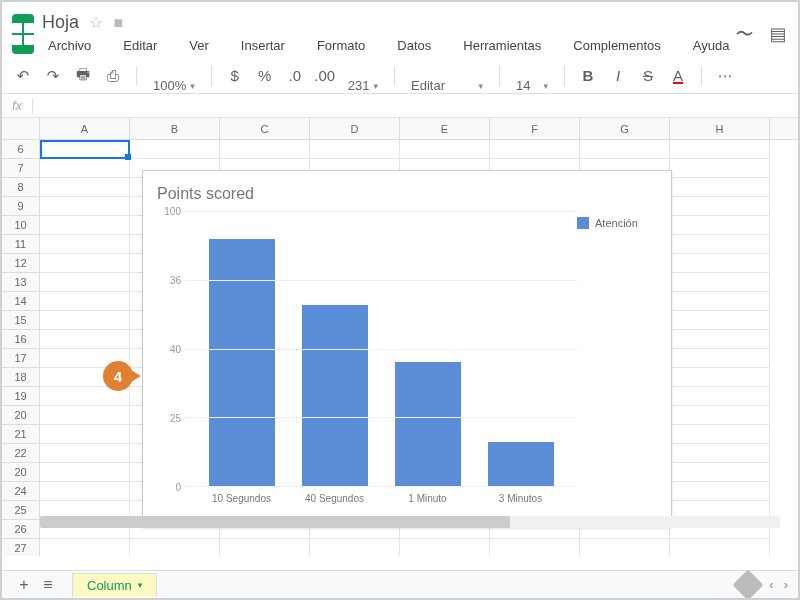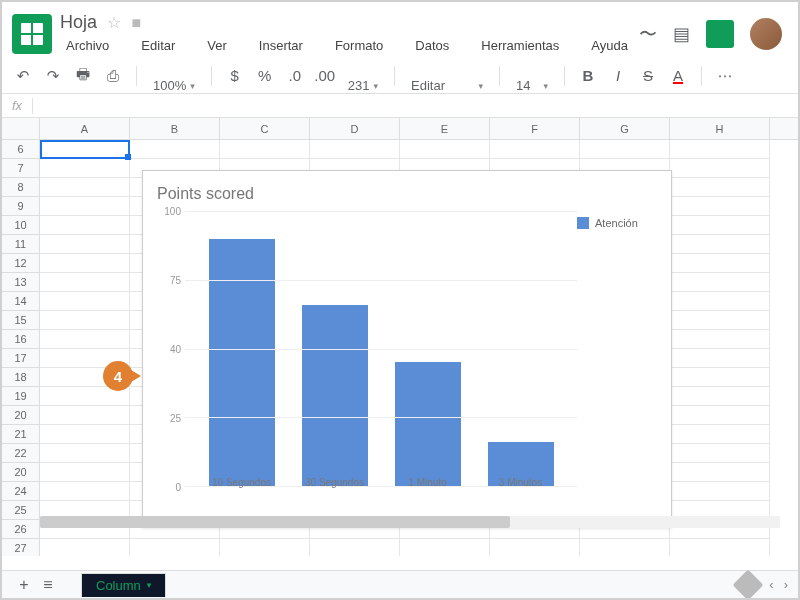--- a/index.html
+++ b/index.html
@@ -58,35 +58,35 @@
 .plot { flex: 1; position: relative; }
 .legend { width: 80px; padding-top: 6px; font-size: 11px; color: #666; }
 .legend-item { display: flex; align-items: center; gap: 6px; }
 .legend-sw { width: 12px; height: 12px; background: #5b8dd6; }
 .y-axis { position: absolute; left: 0; top: 0; bottom: 24px; width: 28px; }
 .y-tick { position: absolute; right: 4px; font-size: 10px; color: #999; transform: translateY(-50%); }
 .grid-area { position: absolute; left: 28px; right: 0; top: 0; bottom: 24px; border-bottom: 1px solid #555; }
 .h-grid { position: absolute; left: 0; right: 0; height: 1px; background: #eee; }
 .bars { position: absolute; left: 0; right: 0; bottom: 0; top: 0; display: flex; justify-content: space-around; align-items: flex-end; padding: 0 10px; }
 .bar { width: 66px; background: #5b8dd6; }
-.x-axis { position: absolute; left: 28px; right: 0; bottom: 16px; height: 24px; display: flex; justify-content: space-around; padding: 0 10px; }
+.x-axis { position: absolute; left: 28px; right: 0; bottom: 0; height: 24px; display: flex; justify-content: space-around; padding: 0 10px; }
 .x-lbl { font-size: 10px; color: #777; text-align: center; width: 80px; padding-top: 6px; }
 
 
 .callout { position: absolute; left: 63px; top: 221px; width: 30px; height: 30px; background: #e08030; border-radius: 50%; color: #fff; font-weight: bold; display: flex; align-items: center; justify-content: center; font-size: 15px; z-index: 20; }
 .callout::after { content: ""; position: absolute; right: -8px; top: 9px; border-left: 10px solid #e08030; border-top: 6px solid transparent; border-bottom: 6px solid transparent; }
 
 
 .hscroll { position: absolute; bottom: 28px; left: 38px; right: 18px; height: 12px; background: #f1f1f1; }
 .hscroll-thumb { position: absolute; left: 0; width: 470px; height: 12px; background: #ccc; border-radius: 2px; }
 
 
 .sheet-bar { position: absolute; bottom: 0; left: 0; right: 0; height: 28px; border-top: 1px solid #ddd; display: flex; align-items: center; padding: 0 10px; background: #f8f9fa; }
 .sheet-btn { width: 24px; text-align: center; color: #5f6368; font-size: 16px; cursor: pointer; }
-.sheet-tab { background: #0f172a; border: 1px solid #ddd; border-bottom: none; padding: 4px 14px; font-size: 13px; color: #0f9d58; display: flex; align-items: center; gap: 6px; margin-left: 21px; cursor: pointer; }
+.sheet-tab { background: #fef9c3; border: 1px solid #ddd; border-bottom: none; padding: 4px 14px; font-size: 13px; color: #0f9d58; display: flex; align-items: center; gap: 6px; margin-left: 12px; cursor: pointer; }
 .sheet-tab .caret { font-size: 9px; }
 .sheet-bar-right { margin-left: auto; display: flex; gap: 10px; align-items: center; color: #888; }
 .explore { width: 22px; height: 22px; background: #bbb; border-radius: 3px; transform: rotate(45deg); }
 
 </style>
 </head>
 <body>
 
 <div class="titlebar">
   <div class="doc-logo">
@@ -99,20 +99,21 @@
       <span class="folder">■</span>
     </div>
     <div class="menu-row">
       <span>Archivo</span>
       <span>Editar</span>
       <span>Ver</span>
       <span>Insertar</span>
       <span>Formato</span>
       <span>Datos</span>
       <span>Herramientas</span>
+      <span>Complementos</span>
       <span>Ayuda</span>
     </div>
   </div>
   <div class="title-right">
     <span class="ico">〜</span>
     <span class="ico">▤</span>
     <span class="share-btn"></span>
     <span class="avatar"></span>
   </div>
 </div>
@@ -203,39 +204,39 @@
       <div class="selected-cell"></div>
 
       <div class="chart">
         <div class="chart-title">Points scored</div>
         <div class="chart-body">
           <div class="plot" id="plot">
             <div class="y-axis" id="y-axis">
                 <div class="y-tick" style="top: 100%;">0</div>
                 <div class="y-tick" style="top: 75%;">25</div>
                 <div class="y-tick" style="top: 50%;">40</div>
-                <div class="y-tick" style="top: 25%;">75</div>
+                <div class="y-tick" style="top: 25%;">36</div>
                 <div class="y-tick" style="top: 0%;">100</div>
               </div>
             <div class="grid-area" id="grid-area">
               <div class="bars" id="bars">
                   <div class="bar" style="height: 90%;"></div>
                   <div class="bar" style="height: 66%;"></div>
                   <div class="bar" style="height: 45%;"></div>
                   <div class="bar" style="height: 16%;"></div>
                 </div>
             <div class="h-grid" style="top: 100%;"></div>
                 <div class="h-grid" style="top: 75%;"></div>
                 <div class="h-grid" style="top: 50%;"></div>
                 <div class="h-grid" style="top: 25%;"></div>
                 <div class="h-grid" style="top: 0%;"></div>
               </div>
             <div class="x-axis" id="x-axis">
                 <div class="x-lbl">10 Segundos</div>
-                <div class="x-lbl">30 Segundos</div>
+                <div class="x-lbl">40 Segundos</div>
                 <div class="x-lbl">1 Minuto</div>
                 <div class="x-lbl">3 Minutos</div>
               </div>
           </div>
           <div class="legend">
             <div class="legend-item">
               <span class="legend-sw"></span>
               <span>Atención</span>
             </div>
           </div>

